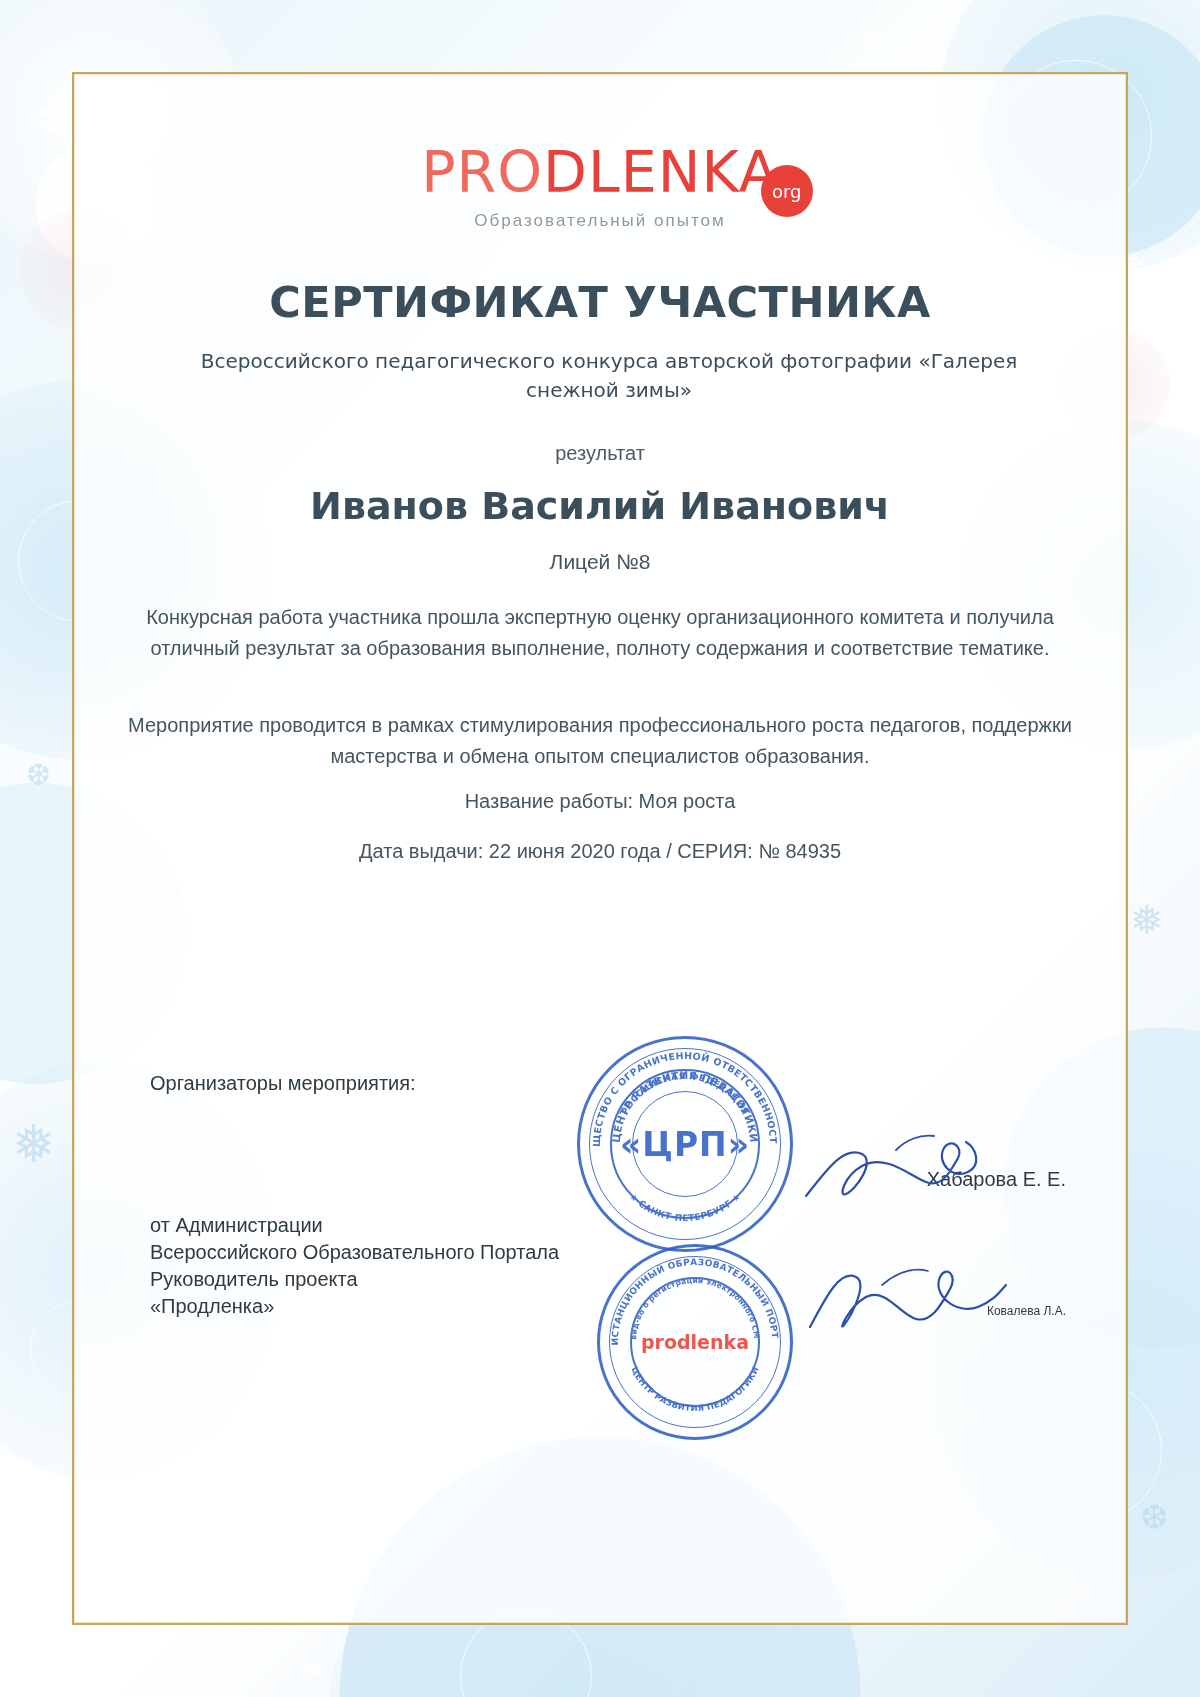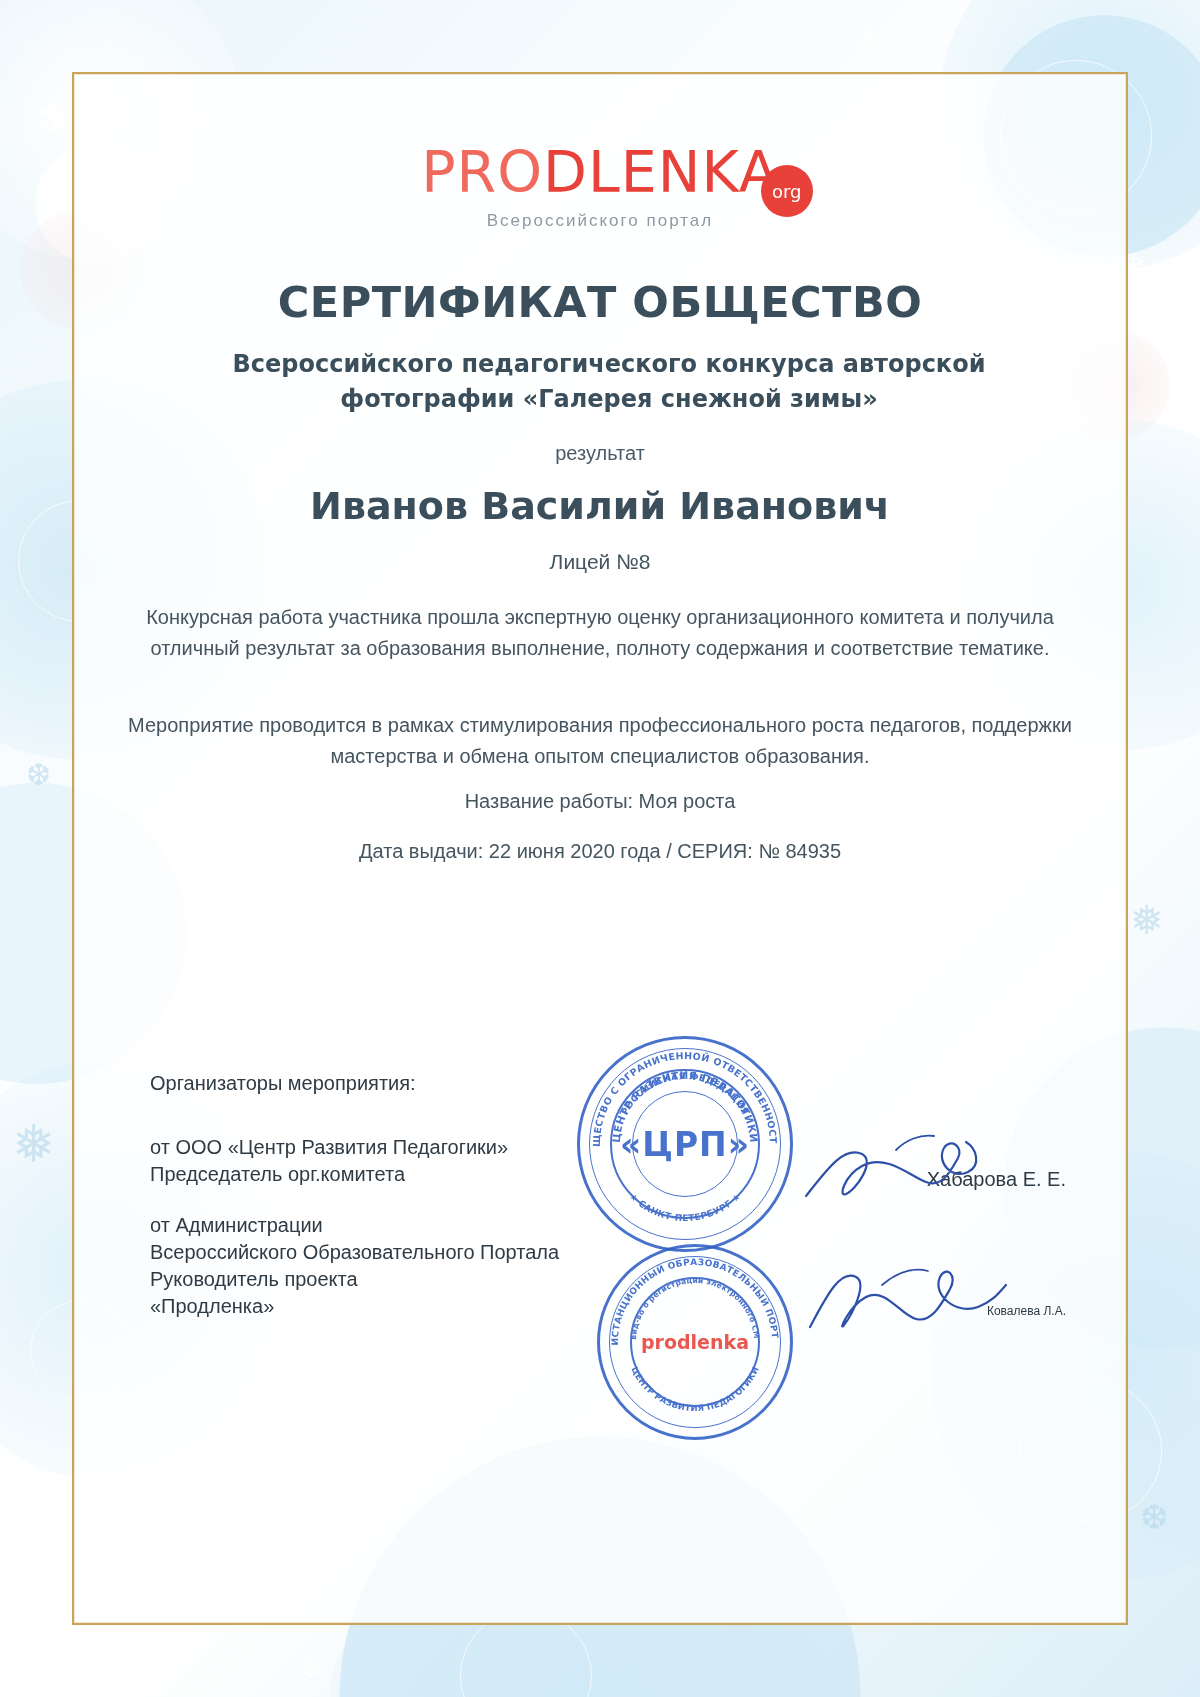--- a/index.html
+++ b/index.html
@@ -59,21 +59,21 @@
   }
 
   
   .cert-title{
     position:absolute;left:0;right:0;top:205px;
     font-size:43px;font-weight:bold;letter-spacing:.5px;color:#3b4e5b;
     font-family:"DejaVu Sans",sans-serif;
   }
   .cert-sub{
     position:absolute;left:90px;right:72px;top:275px;
-    font-size:24px;font-weight:bold;color:#3b4e5b;line-height:1.45;
+    font-size:20px;font-weight:normal;color:#3b4e5b;line-height:1.45;
     font-family:"DejaVu Sans",sans-serif;
   }
   .receives{
     position:absolute;left:0;right:0;top:370px;
     font-size:20px;color:#4a5b67;font-weight:400;
   }
   .person{
     position:absolute;left:0;right:0;top:412px;
     font-size:38px;font-weight:bold;color:#3b4e5b;
     font-family:"DejaVu Sans",sans-serif;
@@ -175,42 +175,38 @@
 
   <div class="inner-frame"></div>
 
   <div class="content">
 
     <div class="logo-wrap">
       <div class="logo-row">
         <span class="logo-text"><span class="lighter">PRO</span><span>DLENKA</span></span>
         <span class="logo-org">org</span>
       </div>
-      <div class="logo-sub">Всероссийского портал</div>
+      <div class="logo-sub">Образовательный опытом</div>
     </div>
 
-    <div class="cert-title">СЕРТИФИКАТ ОБЩЕСТВО</div>
+    <div class="cert-title">СЕРТИФИКАТ УЧАСТНИКА</div>
     <div class="cert-sub">Всероссийского педагогического конкурса авторской фотографии «Галерея снежной зимы»</div>
 
     <div class="receives">результат</div>
     <div class="person">Иванов Василий Иванович</div>
     <div class="org-line">Лицей №8</div>
 
     <div class="para1">Конкурсная работа участника прошла экспертную оценку организационного комитета и получила отличный результат за образования выполнение, полноту содержания и соответствие тематике.</div>
     <div class="para2">Мероприятие проводится в рамках стимулирования профессионального роста педагогов, поддержки мастерства и обмена опытом специалистов образования.</div>
     <div class="work-line">Название работы: Моя роста</div>
     <div class="issue-line">Дата выдачи: 22 июня 2020 года / СЕРИЯ: № 84935</div>
 
     <div class="footer">
       <div class="org-label">Организаторы мероприятия:</div>
 
-      <div class="sig-block-1">
-        <div>от ООО «Центр Развития Педагогики»</div>
-        <div>Председатель орг.комитета</div>
-      </div>
 
       <div class="sig-block-2">
         <div>от Администрации</div>
         <div>Всероссийского Образовательного Портала</div>
         <div>Руководитель проекта</div>
         <div>«Продленка»</div>
       </div>
 
       <div class="signame-1">Хабарова Е. Е.</div>
       <div class="signame-2">Ковалева Л.А.</div>

